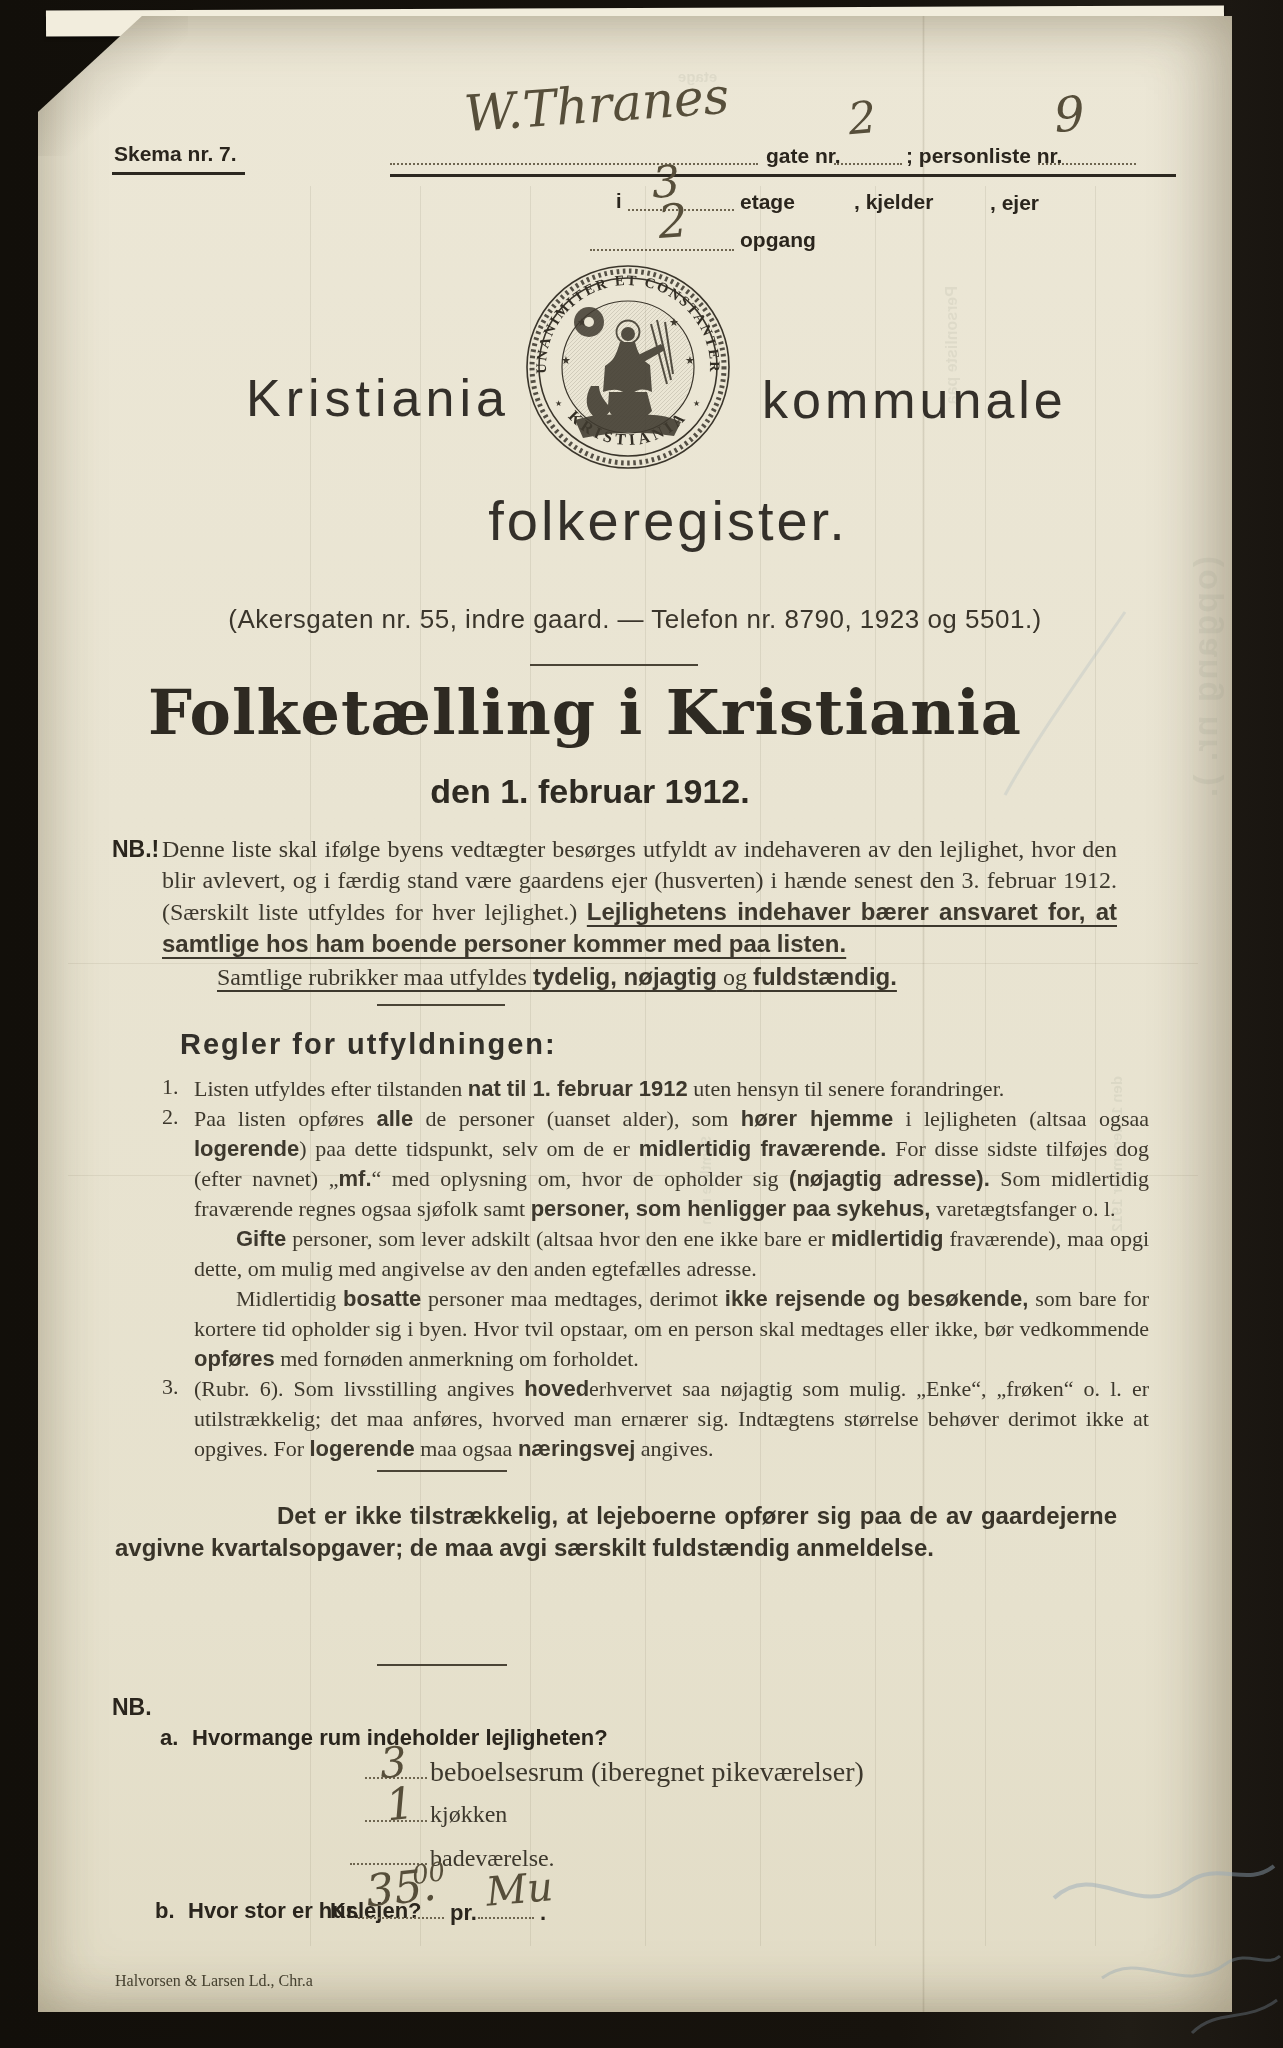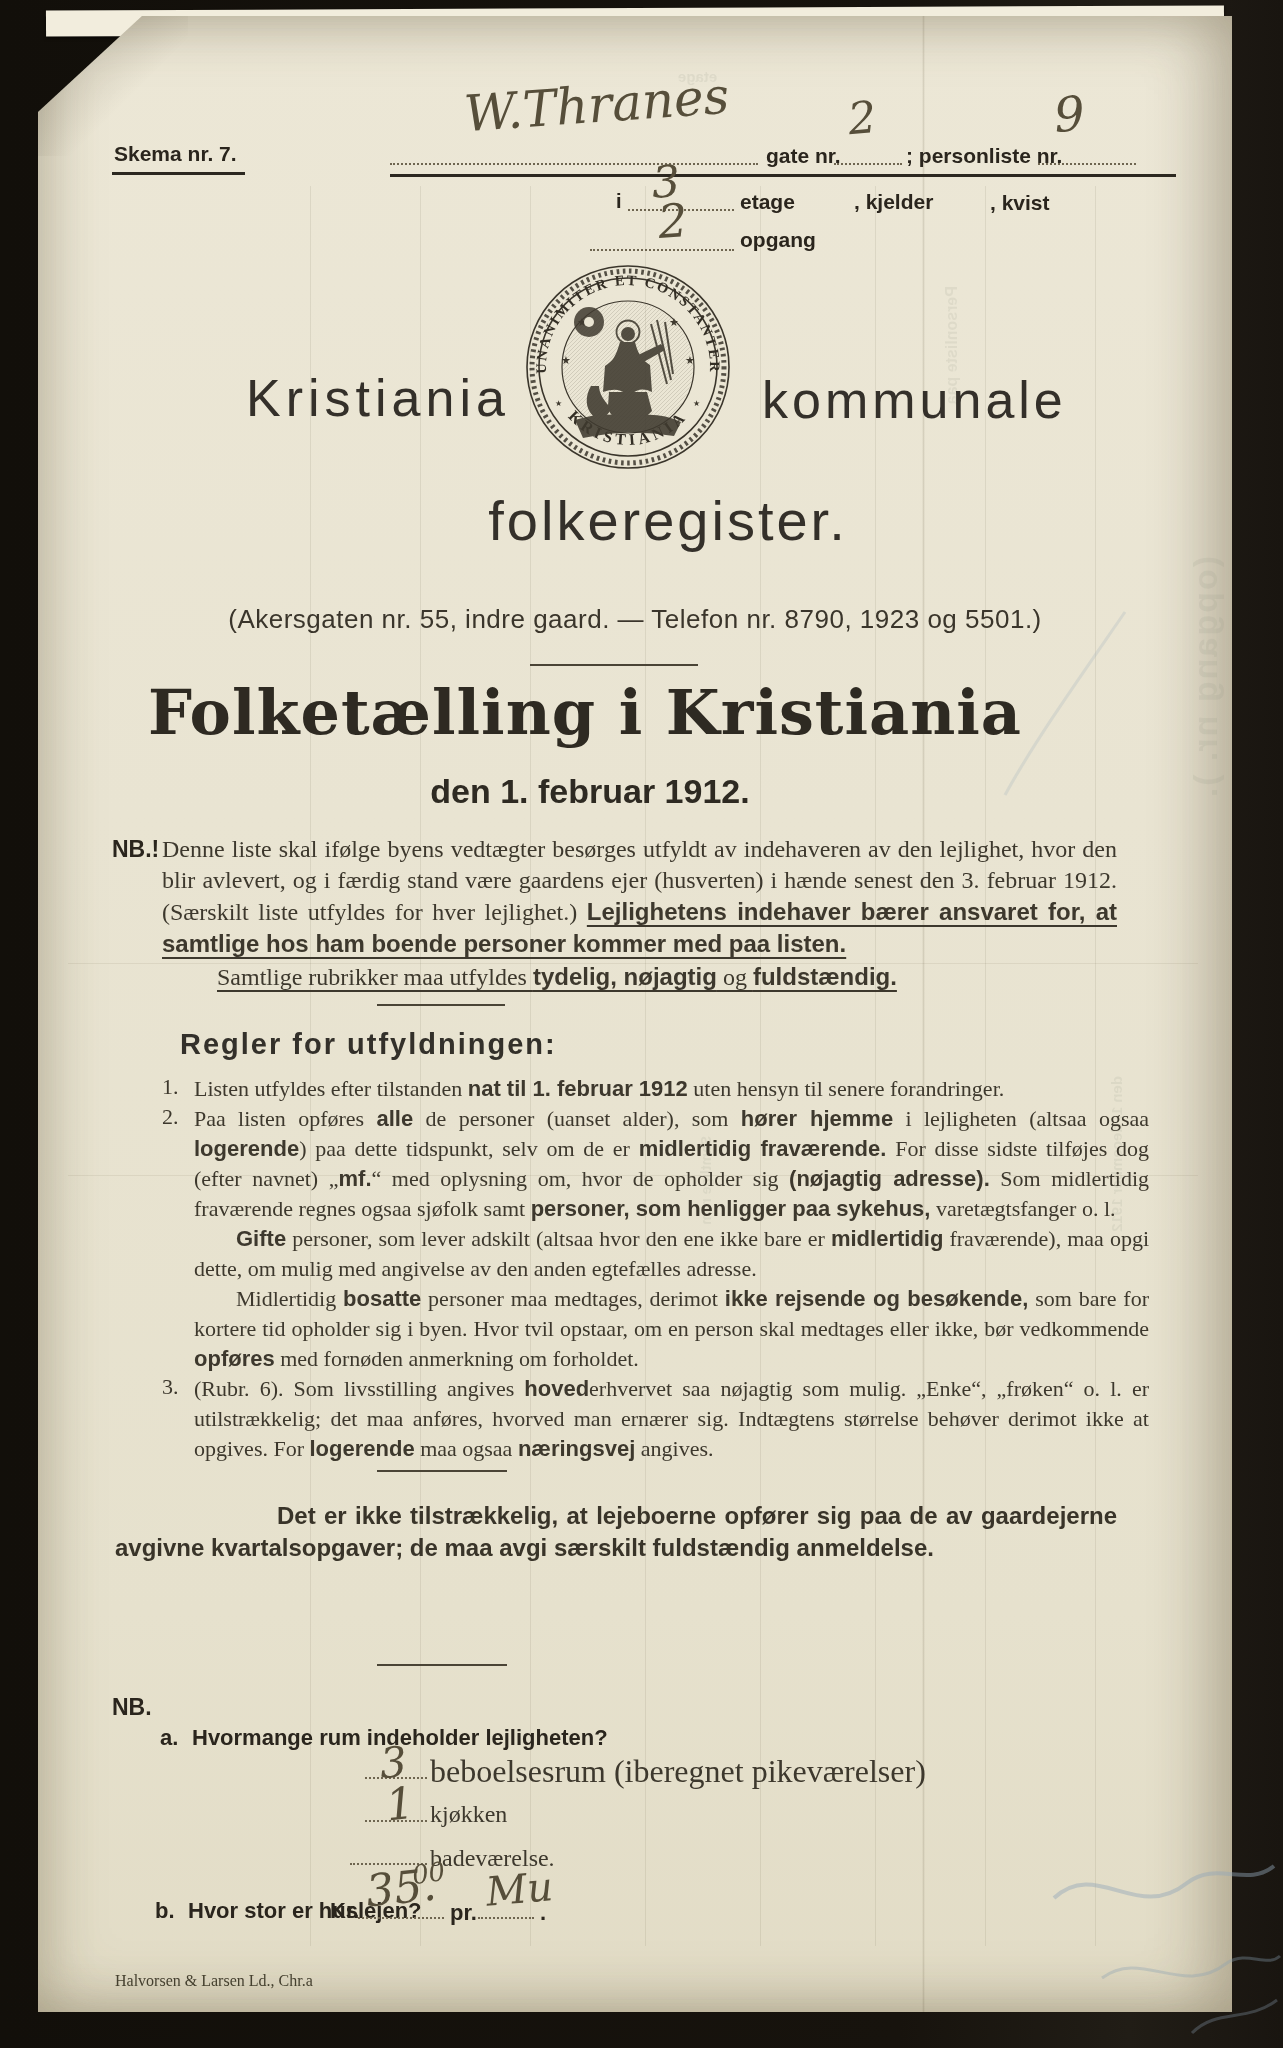--- a/index.html
+++ b/index.html
@@ -84,21 +84,21 @@
   <div class="abs dots" style="left:1000px;top:146px;width:98px"></div>
   <div class="abs hw" style="left:1016px;top:70px;font-size:48px;transform:rotate(-4deg)">9</div>
 
   <div class="abs rule-heavy" style="left:352px;top:158px;width:786px"></div>
 
   <div class="abs lbl" style="left:578px;top:174px;font-size:20px">i</div>
   <div class="abs dots" style="left:590px;top:192px;width:106px"></div>
   <div class="abs hw" style="left:614px;top:140px;font-size:44px;transform:rotate(-3deg)">3</div>
   <div class="abs lbl" style="left:702px;top:174px">etage</div>
   <div class="abs lbl" style="left:816px;top:174px">, kjelder</div>
-  <div class="abs lbl" style="left:952px;top:175px">, kvist</div>
+  <div class="abs lbl" style="left:952px;top:175px">, ejer</div>
 
   <div class="abs dots" style="left:552px;top:232px;width:144px"></div>
   <div class="abs hw" style="left:620px;top:178px;font-size:46px;transform:rotate(-4deg)">2</div>
   <div class="abs lbl" style="left:702px;top:212px">opgang</div>
 
   <div class="seal-box">
     <svg width="206" height="206" viewBox="0 0 206 206">
       <defs>
         <pattern id="hatch" width="4" height="4" patternUnits="userSpaceOnUse">
           <path d="M0,4 l4,-4" stroke="#3f3a2f" stroke-width="0.6"></path>
@@ -192,21 +192,21 @@
 
   <div class="abs rule-short" style="left:339px;top:1648px;width:130px"></div>
 
   <div class="abs lbl" style="left:74px;top:1678px;font-size:23px">NB.</div>
 
   <div class="abs lbl" style="left:122px;top:1709px;font-size:22px">a.</div>
   <div class="abs lbl" style="left:154px;top:1709px;font-size:22px">Hvormange rum indeholder lejligheten?</div>
 
   <div class="abs dots" style="left:327px;top:1760px;width:62px"></div>
   <div class="abs hw" style="left:342px;top:1722px;font-size:42px;transform:rotate(-4deg)">3</div>
-  <div class="abs serifbody" style="left:392px;top:1740px;font-size:32px;white-space:nowrap">beboelsesrum (iberegnet pikeværelser)</div>
+  <div class="abs serifbody" style="left:392px;top:1740px;font-size:28px;white-space:nowrap">beboelsesrum (iberegnet pikeværelser)</div>
 
   <div class="abs dots" style="left:327px;top:1803px;width:62px"></div>
   <div class="abs hw" style="left:348px;top:1762px;font-size:44px;transform:rotate(-6deg)">1</div>
   <div class="abs serifbody" style="left:392px;top:1783px;font-size:24px;white-space:nowrap">kjøkken</div>
 
   <div class="abs dots" style="left:312px;top:1846px;width:77px"></div>
   <div class="abs serifbody" style="left:392px;top:1827px;font-size:24px;white-space:nowrap">badeværelse.</div>
 
   <div class="abs lbl" style="left:117px;top:1882px;font-size:22px">b.</div>
   <div class="abs lbl" style="left:150px;top:1882px;font-size:22px">Hvor stor er huslejen?</div>

